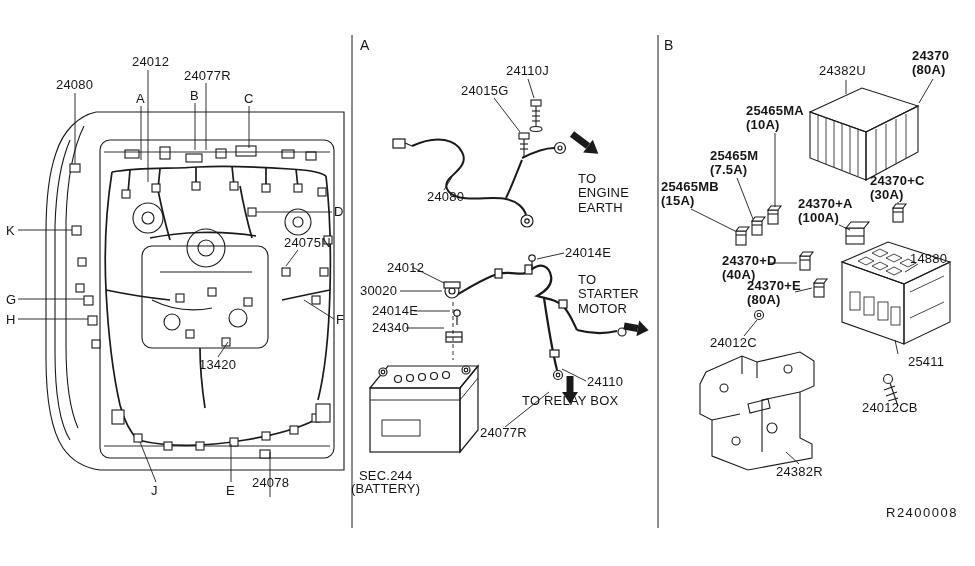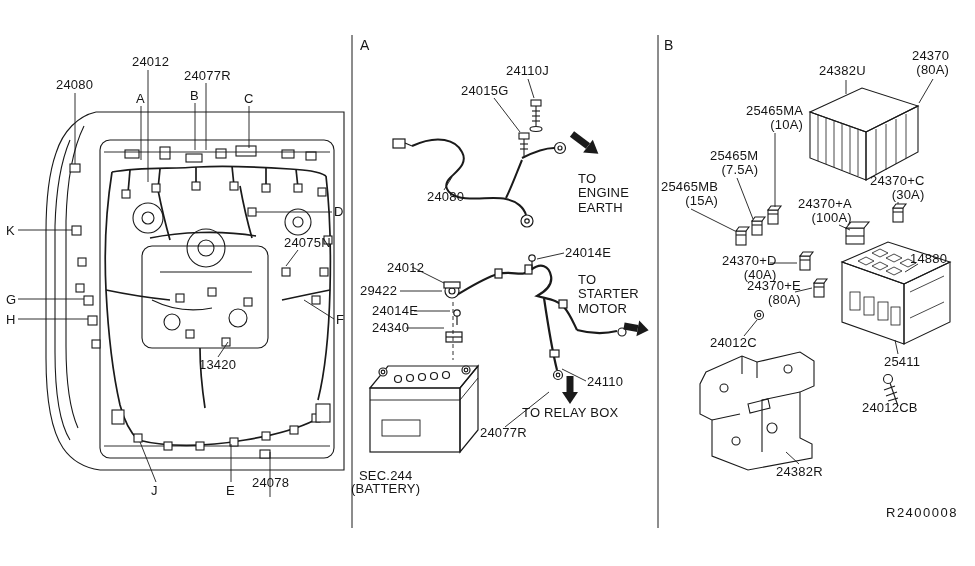--- a/index.html
+++ b/index.html
@@ -5,21 +5,21 @@
   html,body { margin:0; padding:0; background:#ffffff; }
   .stage {
     position:relative; width:975px; height:566px; background:#ffffff;
     overflow:hidden; font-family:"Liberation Sans", sans-serif;
   }
   svg.art { position:absolute; left:0; top:0; }
   .lbl {
     position:absolute; color:#151515; font-size:13px; line-height:1.1;
     white-space:pre-line; letter-spacing:0.2px;
   }
-  .ctr { text-align:right; }
+  .ctr { text-align:left;font-weight:bold; }
   .sec { font-size:14px; }
   .code { letter-spacing:1.5px; }
 </style>
 </head>
 <body>
 
 <div class="stage">
 
 <svg class="art" width="975" height="566" viewBox="0 0 975 566">
 
@@ -348,29 +348,29 @@
 <div class="lbl" style="left:226px;top:484px">E</div>
 <div class="lbl" style="left:252px;top:476px">24078</div>
 
 <div class="lbl" style="left:506px;top:64px">24110J</div>
 <div class="lbl" style="left:461px;top:84px">24015G</div>
 <div class="lbl" style="left:427px;top:190px">24080</div>
 <div class="lbl" style="left:578px;top:172px">TO
 ENGINE
 EARTH</div>
 <div class="lbl" style="left:387px;top:261px">24012</div>
-<div class="lbl" style="left:360px;top:284px">29422</div>
+<div class="lbl" style="left:360px;top:284px">30020</div>
 <div class="lbl" style="left:565px;top:246px">24014E</div>
 <div class="lbl" style="left:372px;top:304px">24014E</div>
 <div class="lbl" style="left:372px;top:321px">24340</div>
 <div class="lbl" style="left:578px;top:273px">TO
 STARTER
 MOTOR</div>
 <div class="lbl" style="left:587px;top:375px">24110</div>
-<div class="lbl" style="left:522px;top:406px">TO RELAY BOX</div>
+<div class="lbl" style="left:522px;top:394px">TO RELAY BOX</div>
 <div class="lbl" style="left:480px;top:426px">24077R</div>
 <div class="lbl" style="left:359px;top:469px">SEC.244</div>
 <div class="lbl" style="left:351px;top:482px">(BATTERY)</div>
 
 <div class="lbl" style="left:819px;top:64px">24382U</div>
 <div class="lbl ctr" style="left:912px;top:49px">24370
 (80A)</div>
 <div class="lbl ctr" style="left:746px;top:104px">25465MA
 (10A)</div>
 <div class="lbl ctr" style="left:710px;top:149px">25465M
@@ -380,19 +380,19 @@
 <div class="lbl ctr" style="left:870px;top:174px">24370+C
 (30A)</div>
 <div class="lbl ctr" style="left:798px;top:197px">24370+A
 (100A)</div>
 <div class="lbl ctr" style="left:722px;top:254px">24370+D
 (40A)</div>
 <div class="lbl" style="left:910px;top:252px">14880</div>
 <div class="lbl ctr" style="left:747px;top:279px">24370+E
 (80A)</div>
 <div class="lbl" style="left:710px;top:336px">24012C</div>
-<div class="lbl" style="left:884px;top:355px">25411</div>
+<div class="lbl" style="left:908px;top:355px">25411</div>
 <div class="lbl" style="left:862px;top:401px">24012CB</div>
 <div class="lbl" style="left:776px;top:465px">24382R</div>
 
 <div class="lbl code" style="left:886px;top:506px">R2400008</div>
 
 </div>
 
 </body></html>

